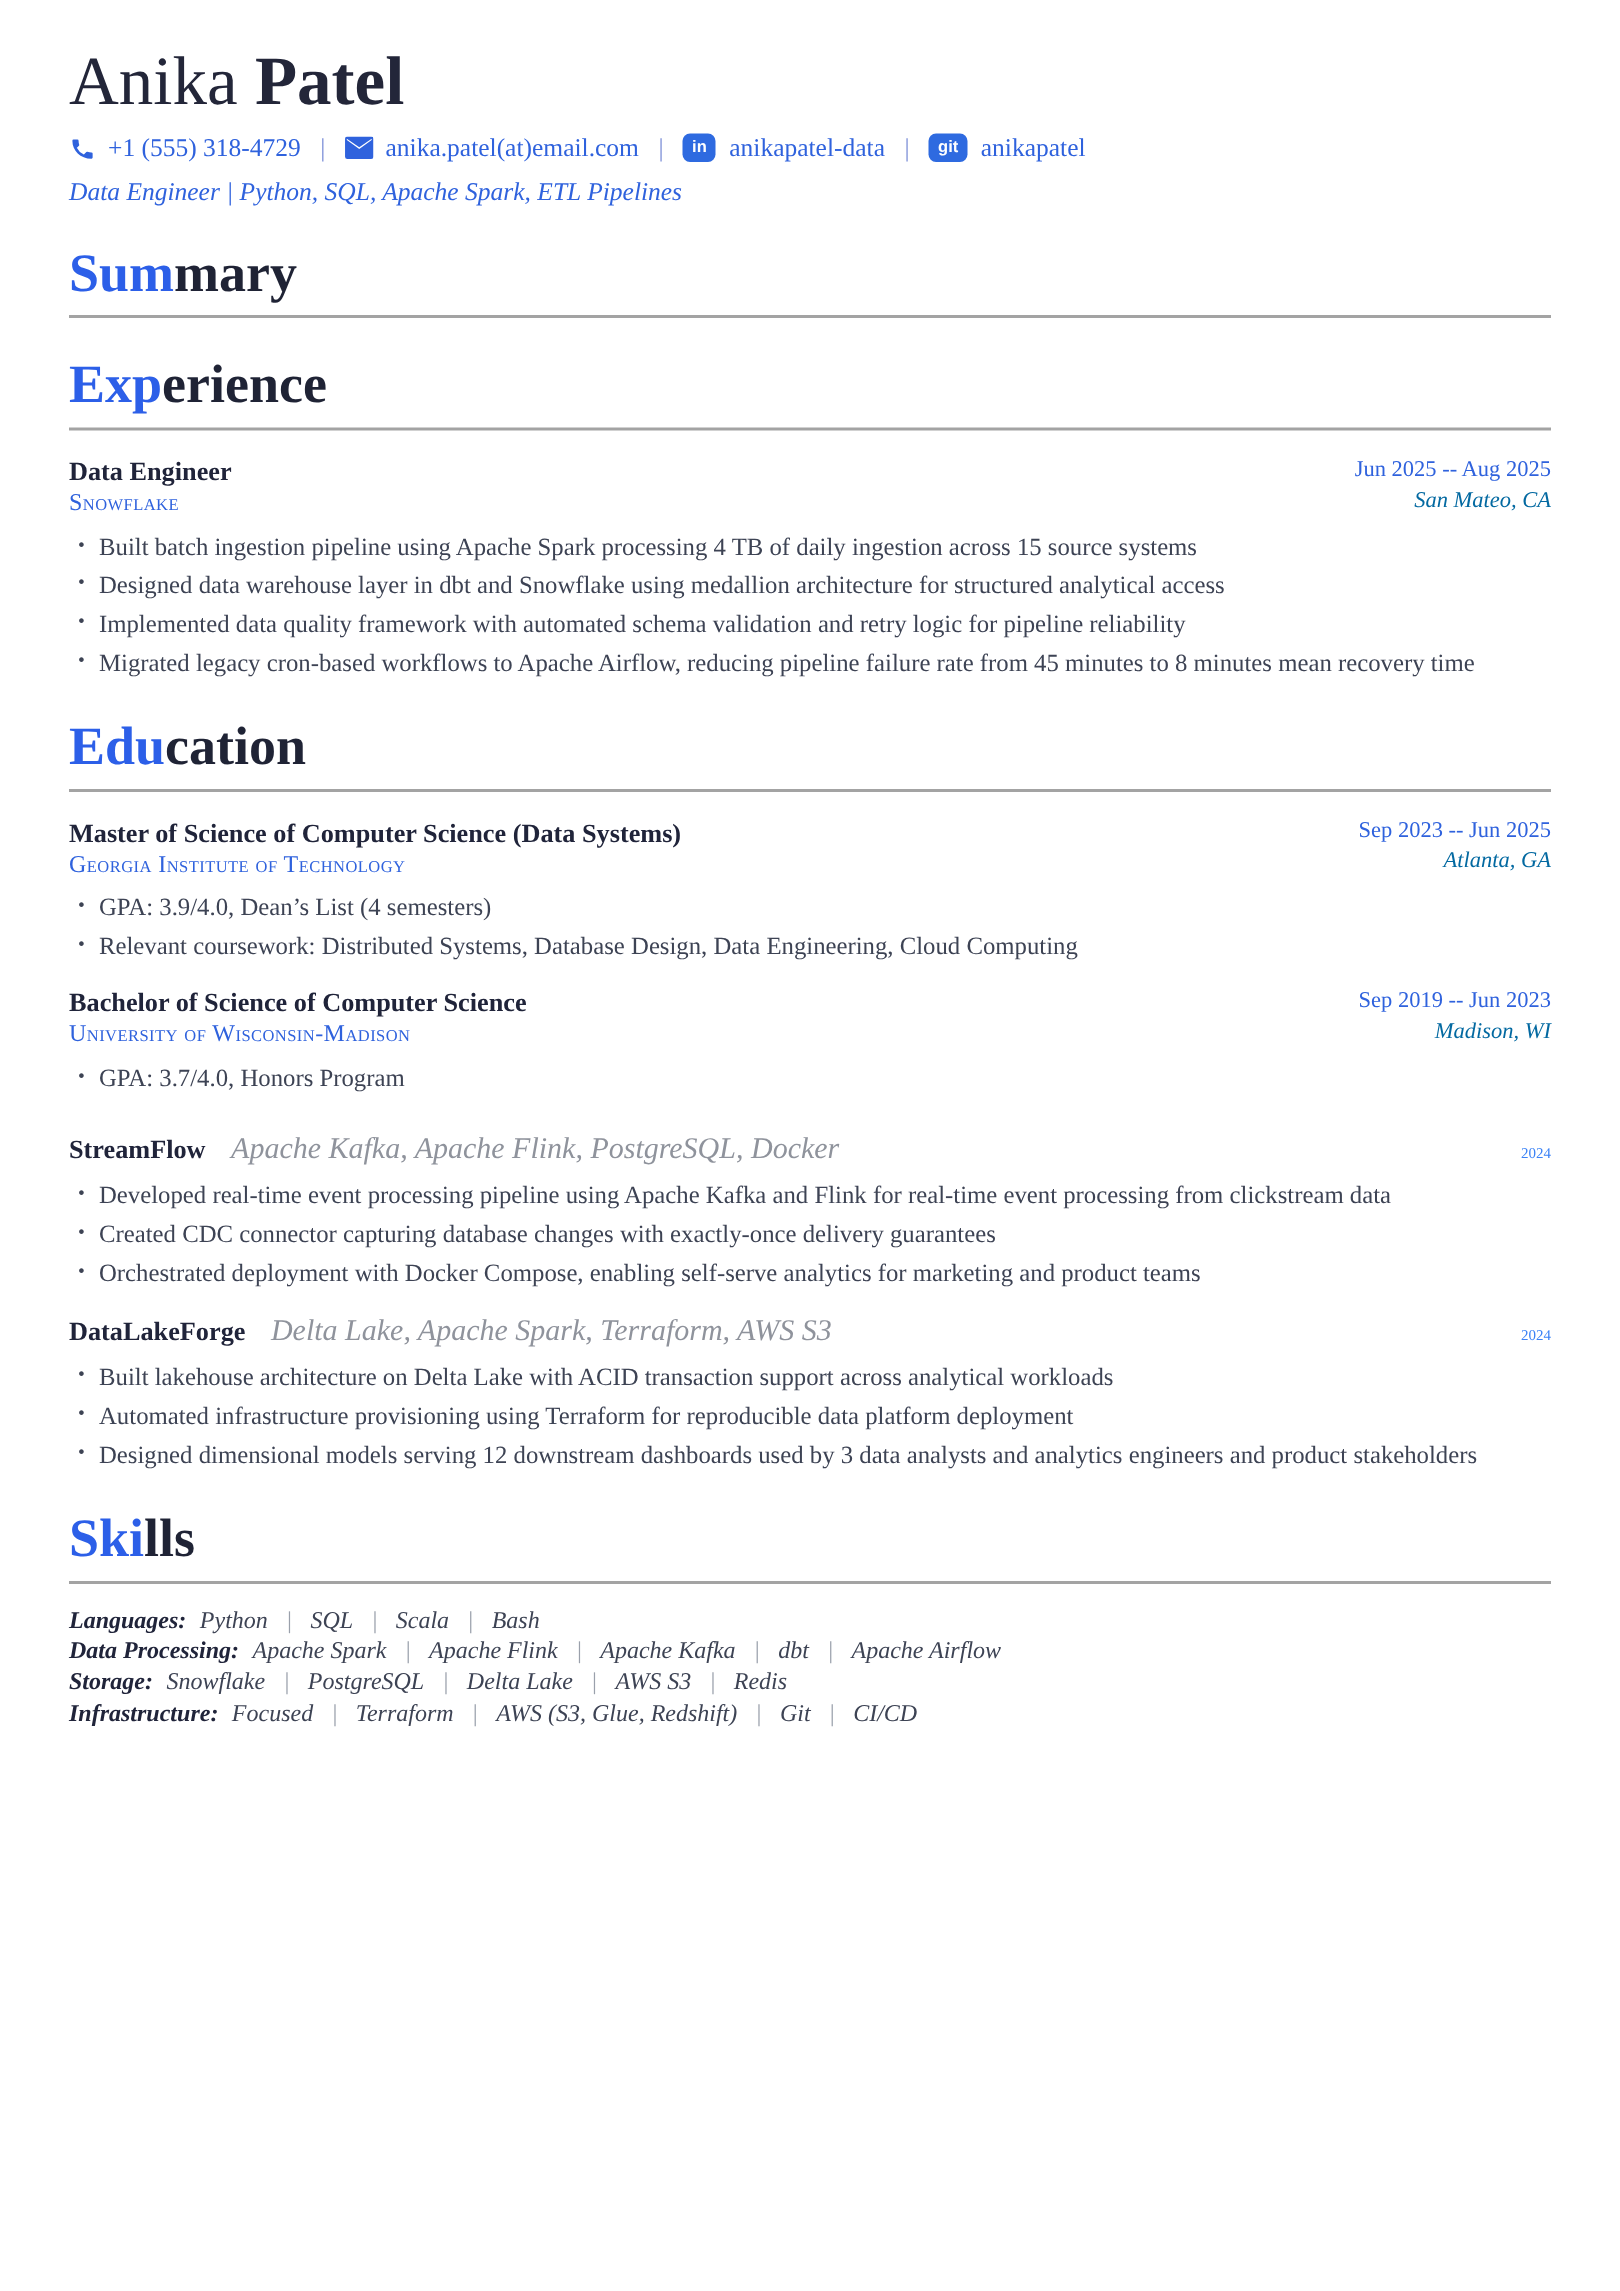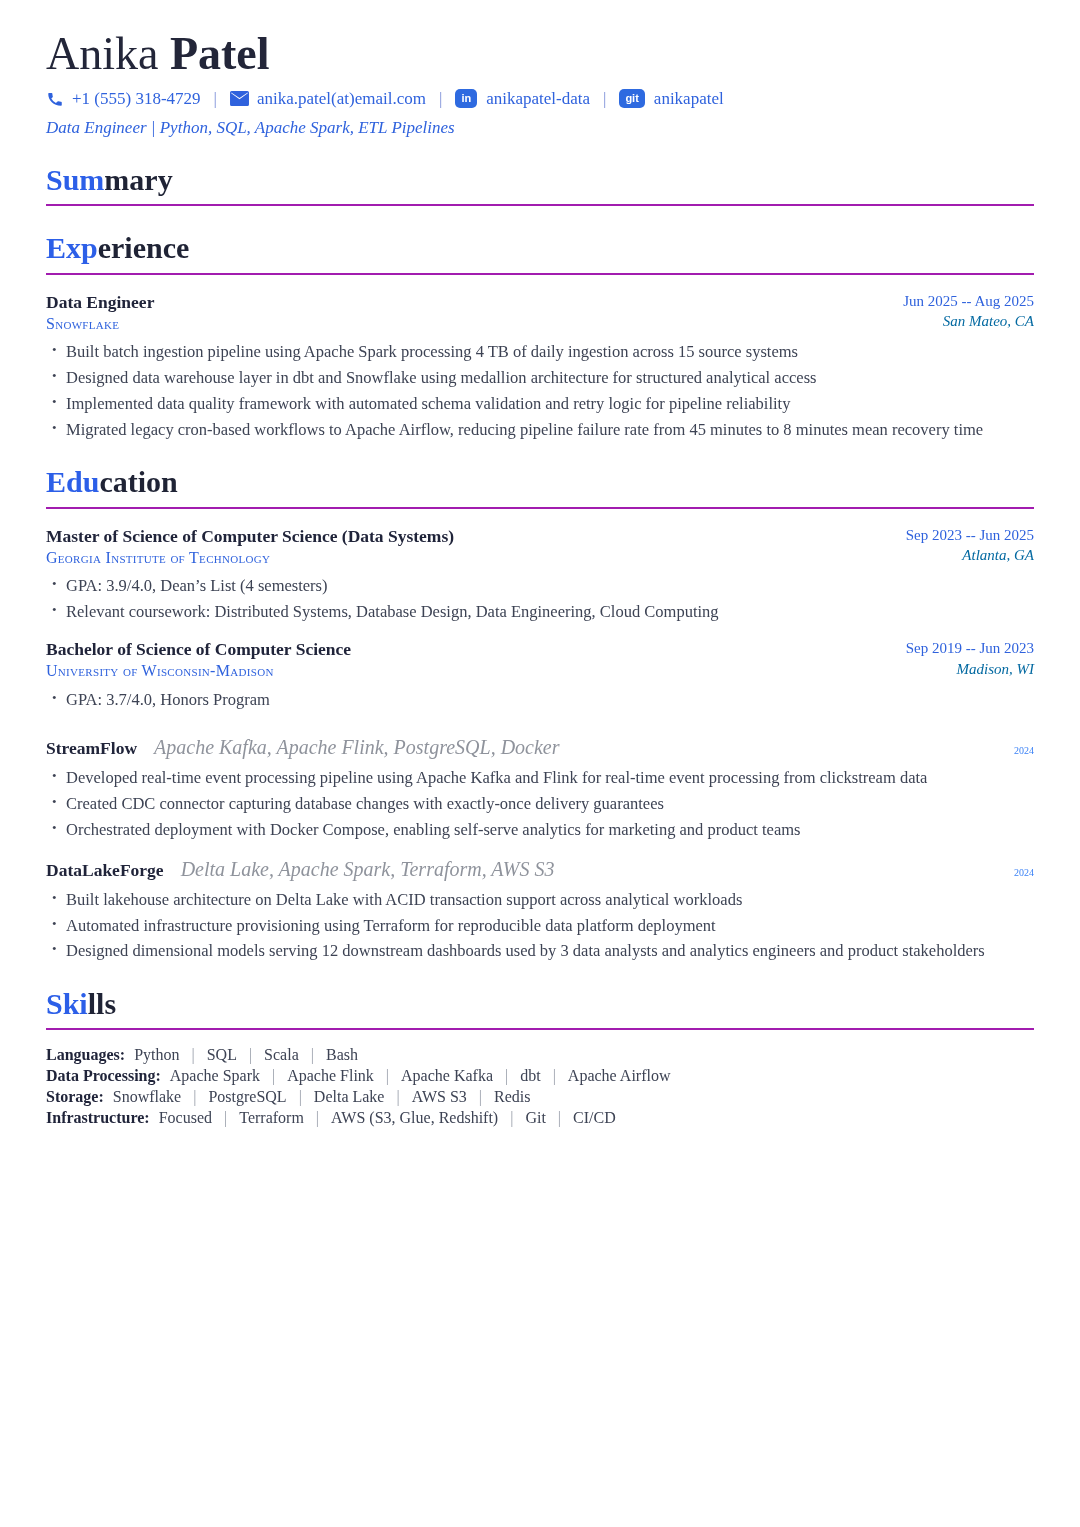--- a/index.html
+++ b/index.html
@@ -28,22 +28,22 @@
     background: #2e6ae0; color: #ffffff; border-radius: 5px;
     font-family: "Liberation Sans", sans-serif;
     font-size: 11px; font-weight: 700; line-height: 1;
     padding: 4px 6px; margin-right: 9px;
   }
   .tagline { margin-top: 9px; font-size: 17px; font-style: italic; color: #2f62dd; }
 
   
   .section { margin-top: 26px; }
   .section-heading {
-    font-size: 30px; font-weight: 700; color: #1f2335;
-    border-bottom: 2px solid #a21caf; padding-bottom: 9px; line-height: 1.05;
+    font-size: 36px; font-weight: 700; color: #1f2335;
+    border-bottom: 2px solid #a3a3a3; padding-bottom: 9px; line-height: 1.05;
   }
   .section-heading .accent { color: #2c5fe8; }
 
   .summary-text { margin-top: 17px; font-size: 16.5px; line-height: 1.38; color: #3d4354; }
 
   
   .entry { margin-top: 17px; }
   .entry-header { display: flex; justify-content: space-between; align-items: flex-start; }
   .entry-title { font-size: 17.5px; font-weight: 700; color: #20243a; line-height: 1.2; }
   .entry-sub {
@@ -65,21 +65,21 @@
   }
 
   
   .proj-header { display: flex; align-items: baseline; }
   .proj-name  { font-size: 17.5px; font-weight: 700; color: #20243a; }
   .proj-stack { font-size: 20px; font-style: italic; color: #8f939c; margin-left: 17px; }
   .proj-year  { margin-left: auto; font-size: 10px; color: #3b82f6; }
 
   
   .skills-block { margin-top: 16px; }
-  .skill-row { font-size: 16px; line-height: 1.17; margin-top: 2px; color: #3d4354; }
+  .skill-row { font-size: 16px; line-height: 1.17; margin-top: 2px; color: #3d4354; font-style: italic; }
   .skill-label { font-weight: 700; color: #20243a; margin-right: 9px; }
   .sk-sep { color: #9aa0ab; margin: 0 12px; }
 </style>
 </head>
 <body>
 
 <div class="page">
 
   <div class="name">
     <span class="first">Anika</span>

